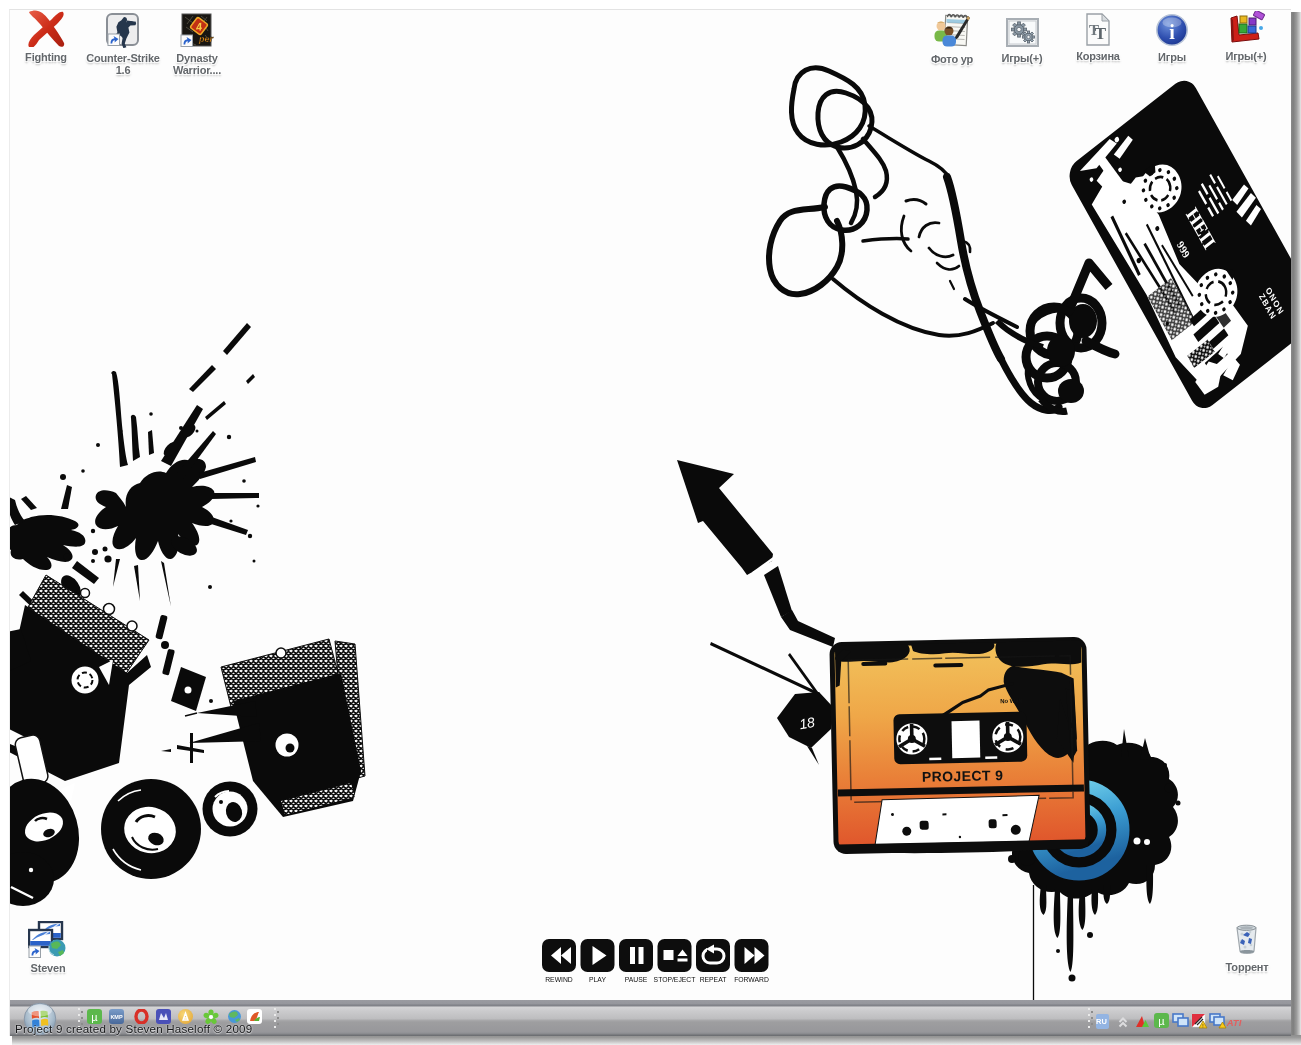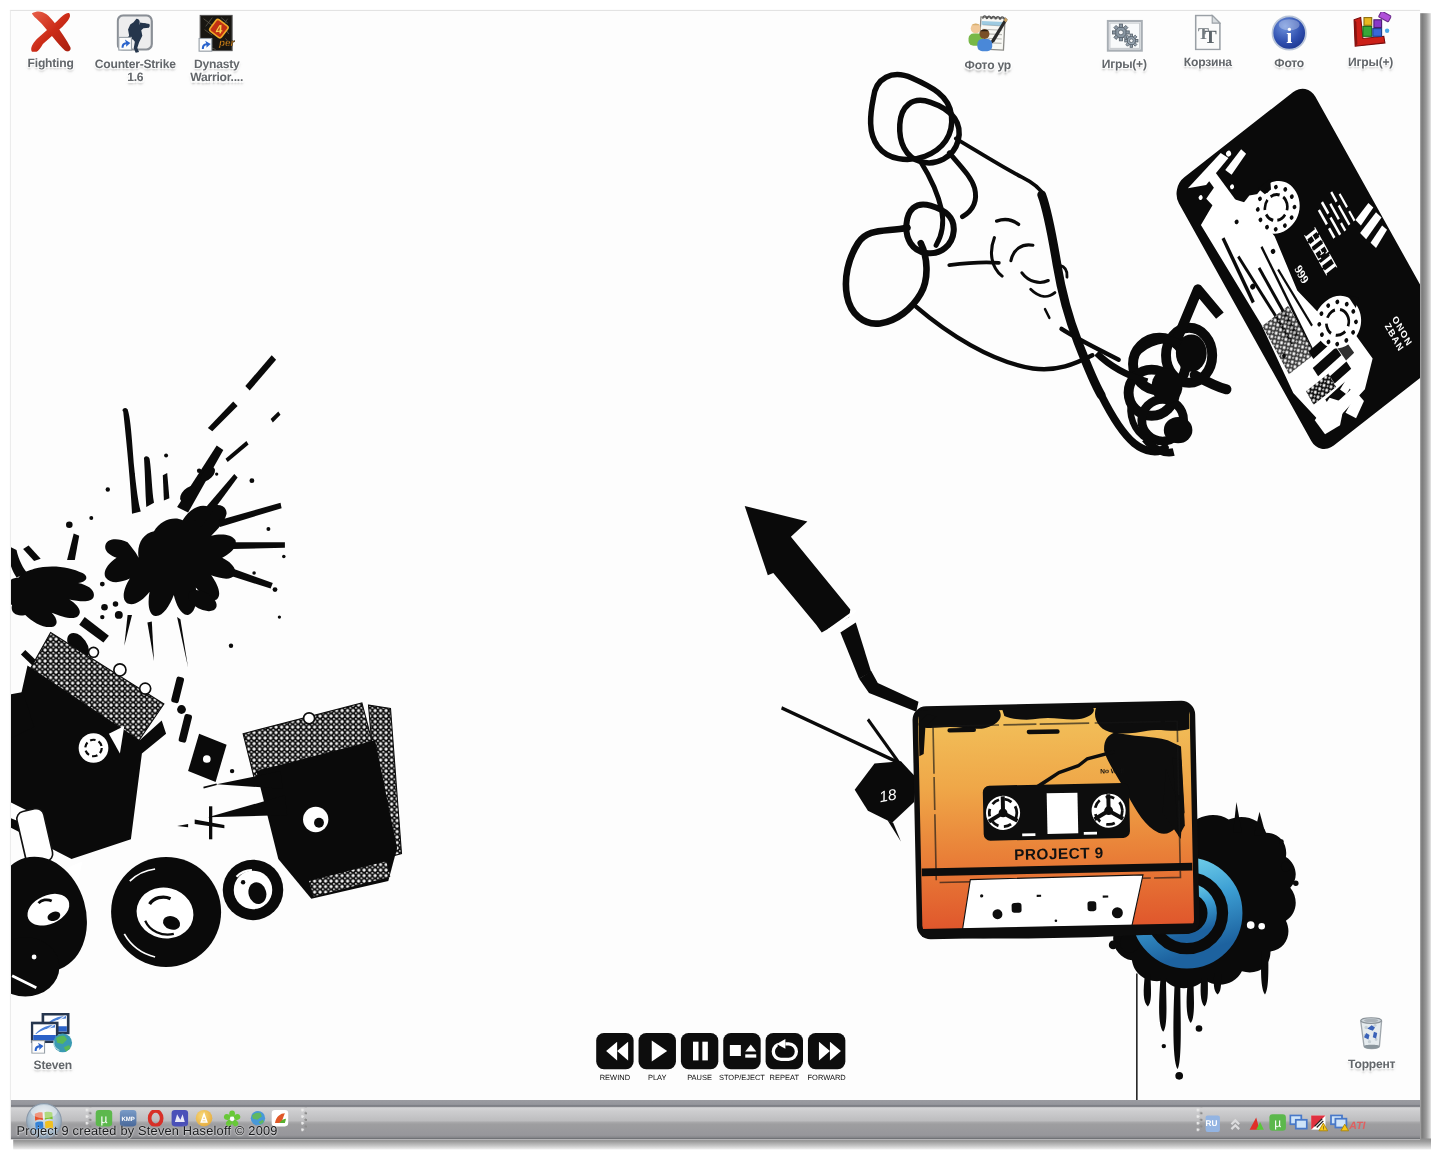--- a/index.html
+++ b/index.html
@@ -463,21 +463,21 @@
   <g transform="rotate(-8 20 13)">
    <rect x="13.5" y="6.5" width="13" height="13" rx="2" fill="#c23014" stroke="#f0a828" stroke-width="1.5" transform="rotate(45 20 13)"></rect>
    <text x="20" y="17.5" font-size="11" font-weight="bold" font-style="italic" fill="#f8d048" text-anchor="middle">4</text>
   </g>
   <text x="27" y="29" font-size="9" font-weight="bold" font-style="italic" fill="#e89018" text-anchor="middle" stroke="#181612" stroke-width="0.4">per</text>
   <rect x="2" y="22" width="11.5" height="11.5" fill="#fcfcfc" stroke="#98a0a8" stroke-width="1"></rect>
   <path d="M4.5,31.5 C4.5,28 6,26.5 8.5,26.3 L7.5,24 L12.5,27 L8.6,30.5 L8.8,28.2 C7,28.4 6.3,29.6 6.3,31.5 Z" fill="#2a63cc"></path>
  </svg>
  <div class="lbl">Dynasty<br>Warrior....</div>
 </div>
-<div class="icn" style="left:850px;top:3px;width:76px">
+<div class="icn" style="left:904px;top:3px;width:76px">
  <svg width="40" height="36" viewBox="0 0 40 36" style="position:static">
   <g transform="rotate(3 24 17)">
    <rect x="13" y="3" width="22" height="29" fill="#f8f8f4" stroke="#8a8a86" stroke-width="1.2"></rect>
    <g stroke="#b8b8b4" stroke-width="1">
             <path d="M15,10 h18 M15,14 h18 M15,18 h18 M15,22 h18 M15,26 h18"></path>
           </g>
    <rect x="14" y="6.5" width="20" height="3.5" fill="#78b8d8" opacity="0.7"></rect>
    <g stroke="#555" stroke-width="1.2" fill="none">
     <path d="M15,4.5 a1.6,2 0 1 1 3,0 M19,4.5 a1.6,2 0 1 1 3,0 M23,4.5 a1.6,2 0 1 1 3,0 M27,4.5 a1.6,2 0 1 1 3,0 M31,4.5 a1.6,2 0 1 1 3,0"></path>
    </g>
@@ -549,21 +549,21 @@
           <radialGradient id="bi" cx="0.38" cy="0.3" r="0.85">
    <stop offset="0" stop-color="#6e92dc"></stop>
             <stop offset="0.55" stop-color="#3050b0"></stop>
             <stop offset="1" stop-color="#142c84"></stop>
           </radialGradient>
         </defs>
   <circle cx="17" cy="17" r="15.2" fill="url(#bi)" stroke="#b8c4d8" stroke-width="1.6"></circle>
   <ellipse cx="17" cy="9.5" rx="9.5" ry="5" fill="#ffffff" opacity="0.28"></ellipse>
   <text x="17" y="26" font-family="Liberation Serif" font-size="20" font-weight="bold" fill="#fff" text-anchor="middle">i</text>
  </svg>
- <div class="lbl">Фото</div>
+ <div class="lbl">Игры</div>
 </div>
 <div class="icn" style="left:1198px;top:1px;width:76px">
  <svg width="38" height="35" viewBox="0 0 38 35" style="position:static">
   <path d="M4,7 L10,5 L12,24 L31,22 L32,28 L5,31 Z" fill="#cc2018" stroke="#7a0c0c" stroke-width="1"></path>
   <path d="M4,7 L6,9 L7,29 L5,31 Z" fill="#8a1410"></path>
   <rect x="12" y="13" width="8" height="9" fill="#38a838" stroke="#1c6c1c" stroke-width="1"></rect>
   <rect x="21" y="15" width="8" height="7" fill="#3868d8" stroke="#1c3c8c" stroke-width="1"></rect>
   <rect x="13" y="5" width="7" height="7" fill="#e8b820" stroke="#8c6c0c" stroke-width="1"></rect>
   <rect x="22" y="7" width="7" height="7" fill="#8838c8" stroke="#4c1c74" stroke-width="1"></rect>
   <rect x="27" y="1" width="10" height="6" rx="1" transform="rotate(28 32 4)" fill="#b050d8" stroke="#6c2c8c" stroke-width="1"></rect>

